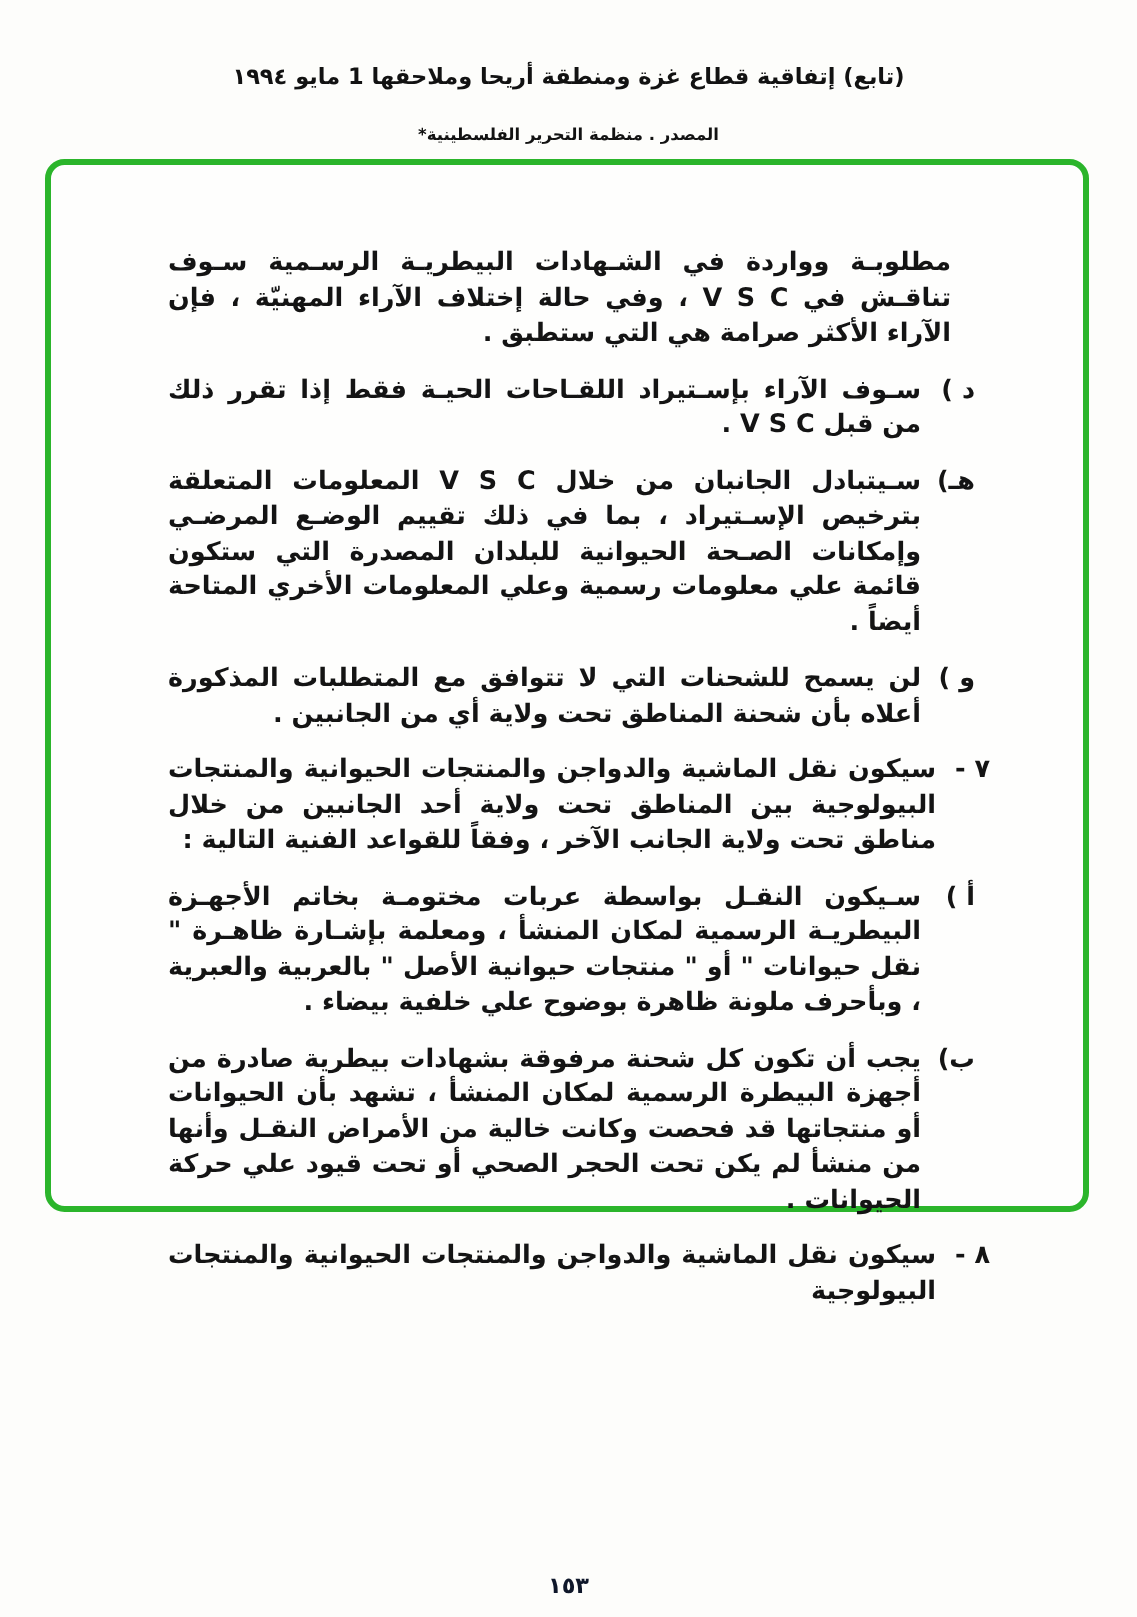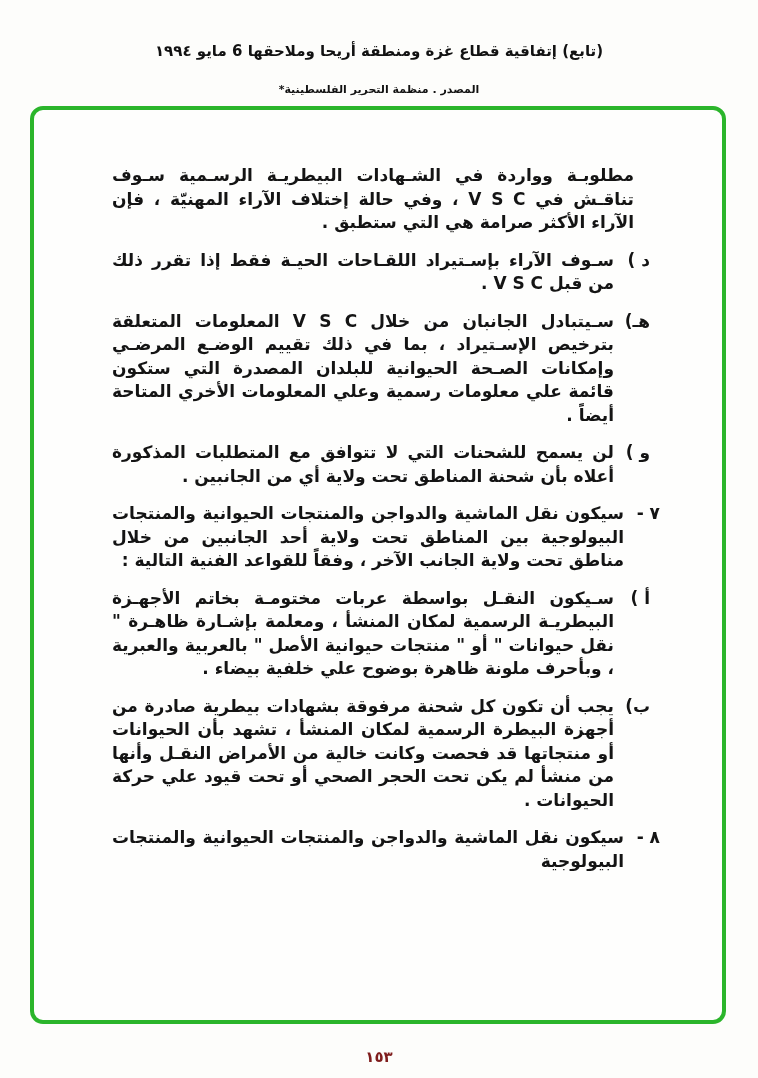--- a/index.html
+++ b/index.html
@@ -27,21 +27,21 @@
   .header-source {
     font-size: 11px;
     font-weight: 700;
     margin-top: 23px;
   }
   .content-box {
     position: absolute;
     left: 30px;
     top: 106px;
     width: 696px;
-    height: 918px;
+    height: 702px;
     border: 4px solid #2bb52b;
     border-radius: 13px;
     background: #fefefd;
     box-sizing: border-box;
   }
   .text-block {
     direction: rtl;
     padding: 54px 60px 0 78px;
   }
   .para {
@@ -64,28 +64,28 @@
   .para.letter { padding-right: 12px; }
   .para.number { padding-right: 2px; }
   .footer {
     position: absolute;
     bottom: 12px;
     left: 0;
     width: 100%;
     text-align: center;
     font-size: 15px;
     font-weight: 700;
-    color: #7f1d1d;
+    color: #0f172a;
   }
 </style>
 </head>
 <body>
 
 <div class="header">
-  <div class="header-title">(تابع) إتفاقية قطاع غزة ومنطقة أريحا وملاحقها 6 مايو ١٩٩٤</div>
+  <div class="header-title">(تابع) إتفاقية قطاع غزة ومنطقة أريحا وملاحقها 1 مايو ١٩٩٤</div>
   <div class="header-source">المصدر .   منظمة التحرير الفلسطينية*</div>
 </div>
 
 <div class="content-box">
   <div class="text-block">
       <div class="para continuation">
         <span class="ptext">مطلوبـة وواردة في الشـهادات البيطريـة الرسـمية سـوف تناقـش في V S C ، وفي حالة إختلاف الآراء المهنيّة ، فإن الآراء الأكثر صرامة هي التي ستطبق .</span>
       </div>
       <div class="para letter">
         <span class="marker">د )</span>

